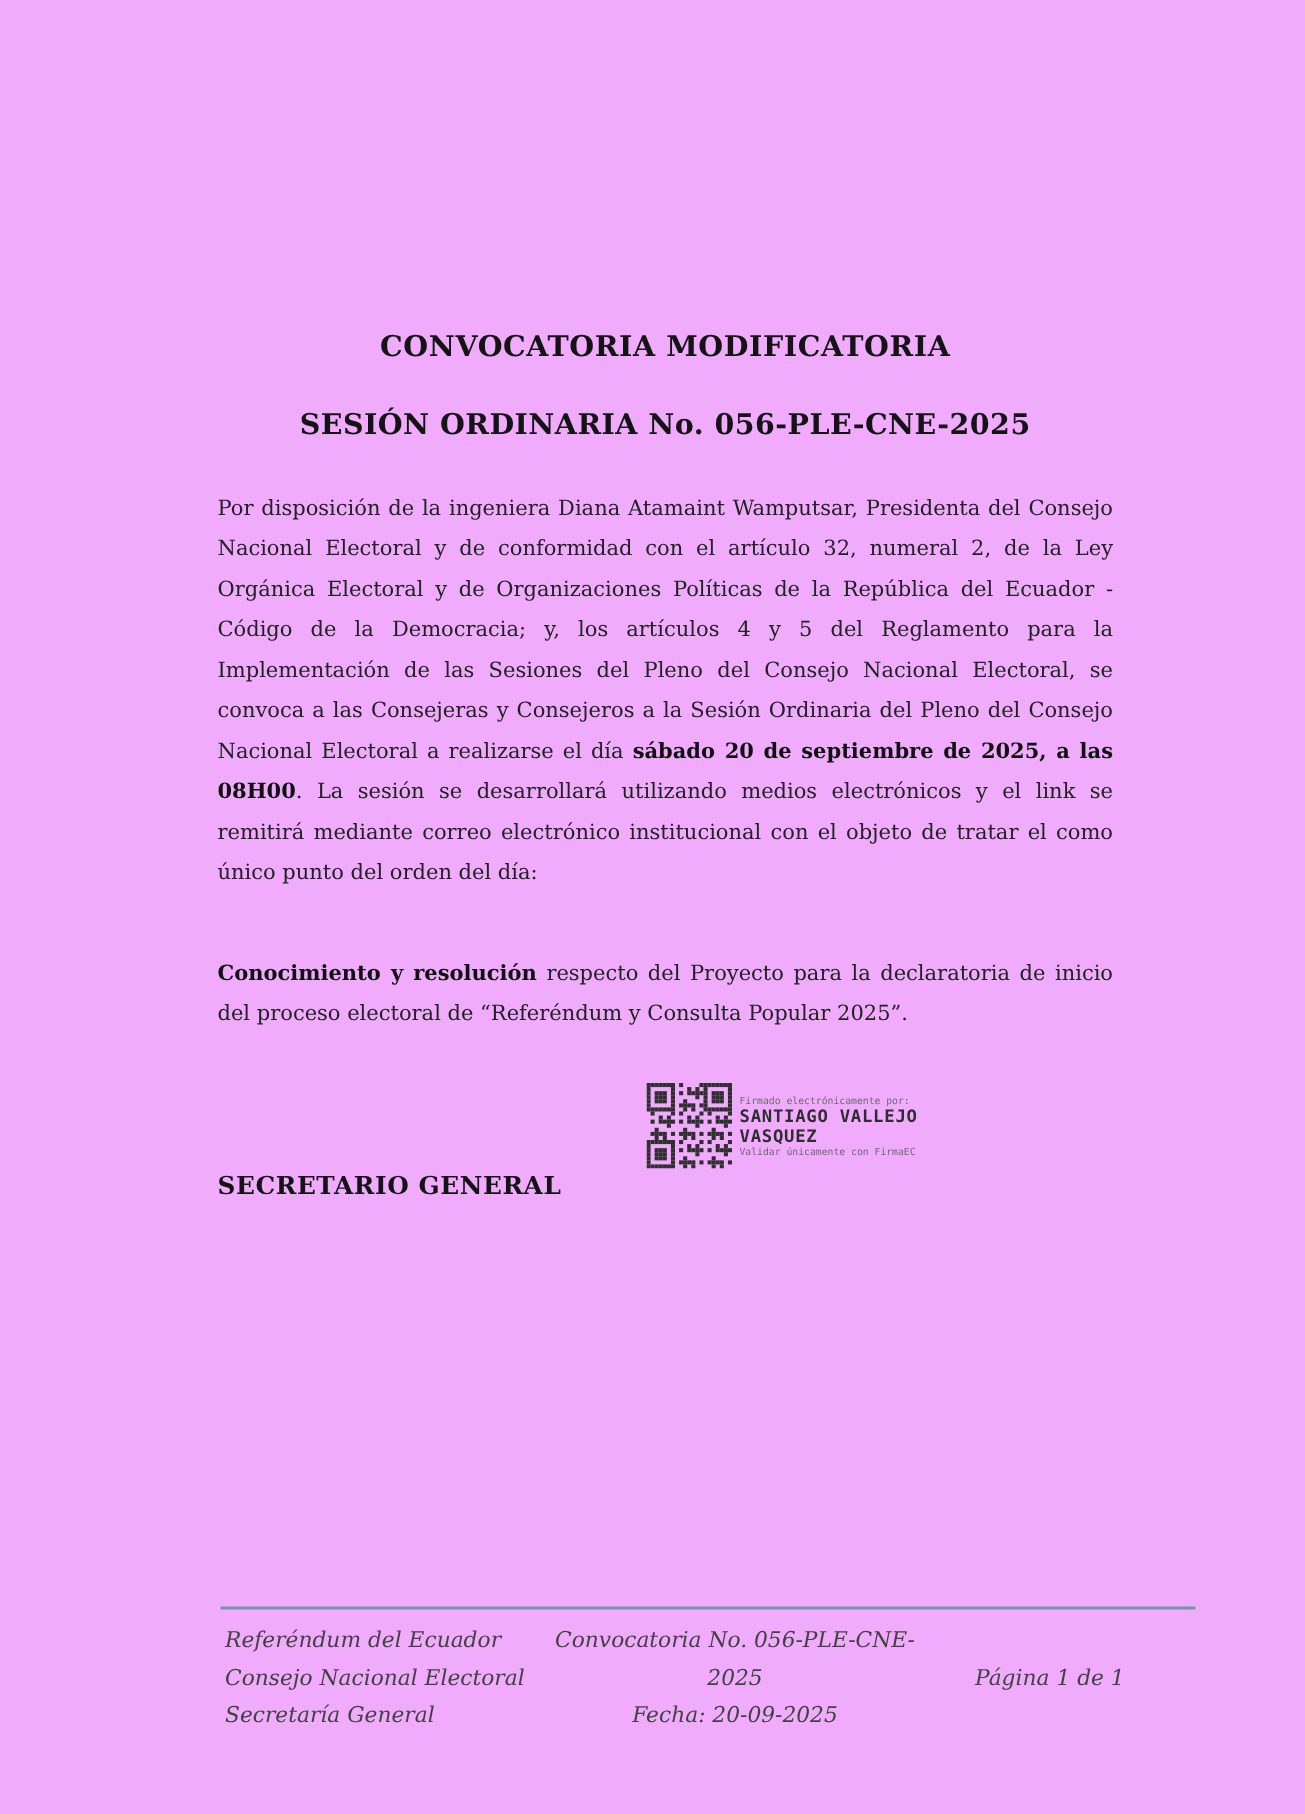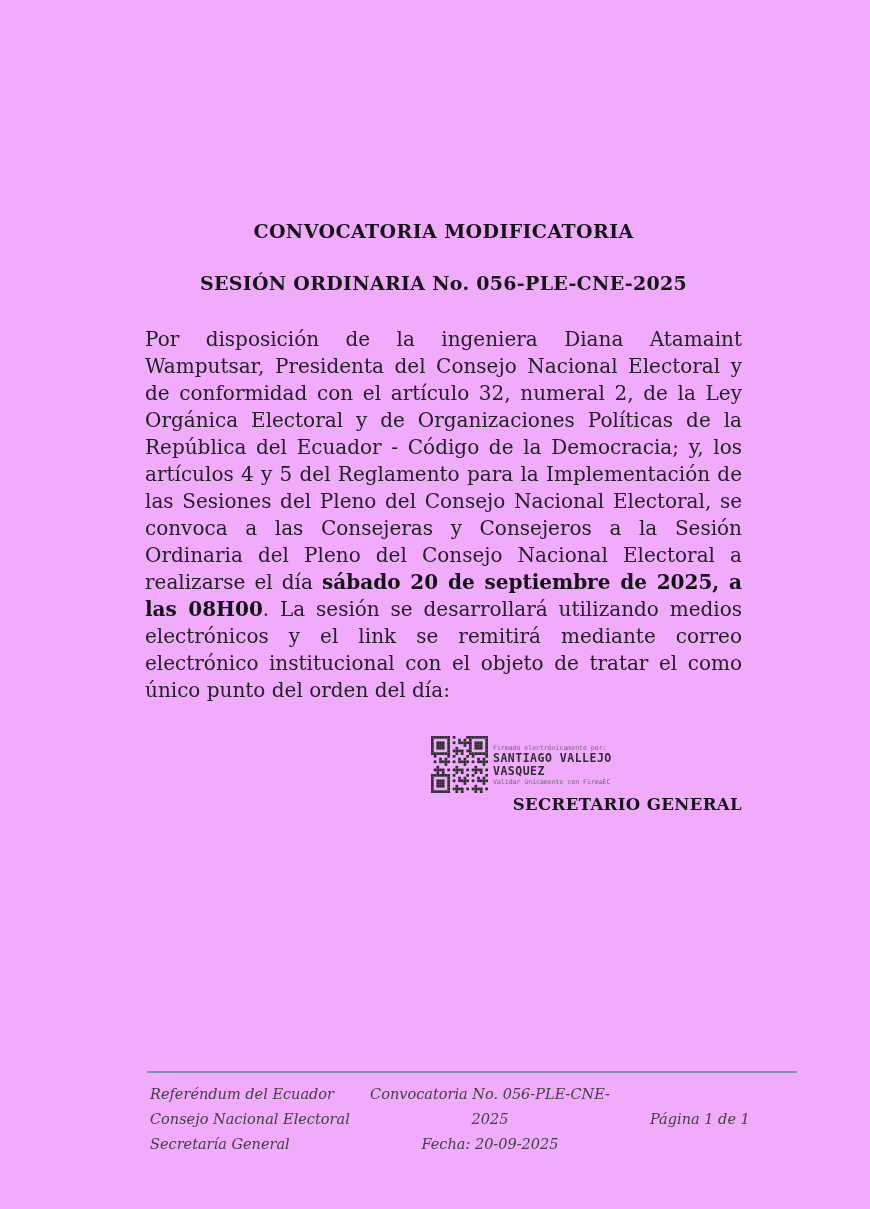--- a/index.html
+++ b/index.html
@@ -35,21 +35,21 @@
     margin-top: 28px;
     font-size: 19px;
     line-height: 24px;
     font-weight: bold;
     text-align: center;
     letter-spacing: 0.3px;
     color: #141414;
   }
   .body-par {
     margin-top: 31px;
-    font-size: 20px;
+    font-size: 14px;
     line-height: 27px;
     text-align: justify;
     color: #222222;
   }
   .body-par.second {
     margin-top: 40px;
   }
   .body-par b { color: #111111; }
   .sig-stamp {
     margin-top: 32px;
@@ -83,21 +83,21 @@
   }
   .sig-name {
     margin-top: 11px;
     text-align: center;
     font-size: 16px;
     line-height: 21px;
     color: #222222;
   }
   .sig-role {
     margin-top: 1px;
-    text-align: right;
+    text-align: left;
     font-size: 16.5px;
     line-height: 21px;
     font-weight: bold;
     letter-spacing: 0.4px;
     color: #141414;
   }
   .footer-rule {
     position: absolute;
     left: 147px;
     top: 1071px;
@@ -138,20 +138,21 @@
 <div class="page">
 
   <div class="content">
 
     <div class="doc-title">CONVOCATORIA MODIFICATORIA</div>
 
     <div class="doc-subtitle">SESIÓN ORDINARIA No. 056-PLE-CNE-2025</div>
 
     <p class="body-par"><span>Por disposición de la ingeniera Diana Atamaint Wamputsar, Presidenta del Consejo Nacional Electoral y de conformidad con el artículo 32, numeral 2, de la Ley Orgánica Electoral y de Organizaciones Políticas de la República del Ecuador - Código de la Democracia; y, los artículos 4 y 5 del Reglamento para la Implementación de las Sesiones del Pleno del Consejo Nacional Electoral, se convoca a las Consejeras y Consejeros a la Sesión Ordinaria del Pleno del Consejo Nacional Electoral a realizarse el día </span><b>sábado 20 de septiembre de 2025, a las 08H00</b><span>. La sesión se desarrollará utilizando medios electrónicos y el link se remitirá mediante correo electrónico institucional con el objeto de tratar el como único punto del orden del día:</span></p>
 
+    <p class="body-par second"><b>Conocimiento y resolución</b><span> respecto del Proyecto para la declaratoria de inicio del proceso electoral de “Referéndum y Consulta Popular 2025”.</span></p>
 
     <div class="sig-stamp">
       <div class="qr-box">
         <svg id="qr-svg" width="57" height="57" viewBox="0 0 63 63" fill="#2f2f2f" xmlns="http://www.w3.org/2000/svg">
             <rect x="0" y="0" width="3" height="3"></rect>
             <rect x="3" y="0" width="3" height="3"></rect>
             <rect x="6" y="0" width="3" height="3"></rect>
             <rect x="9" y="0" width="3" height="3"></rect>
             <rect x="12" y="0" width="3" height="3"></rect>
             <rect x="15" y="0" width="3" height="3"></rect>

